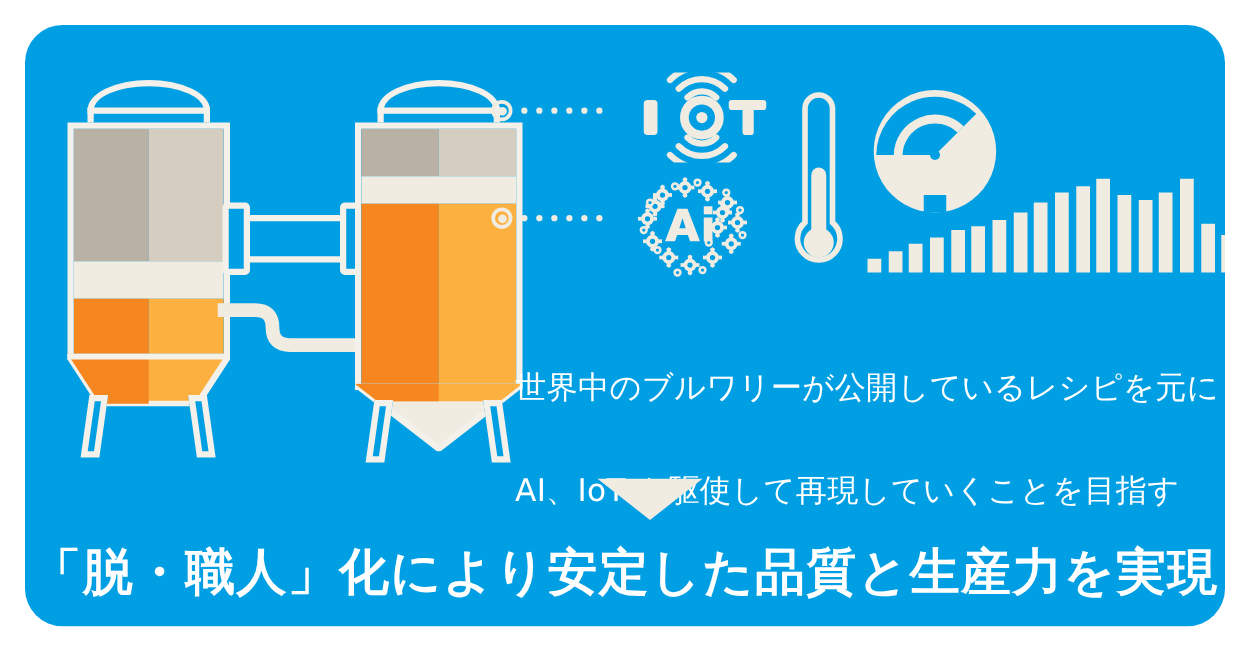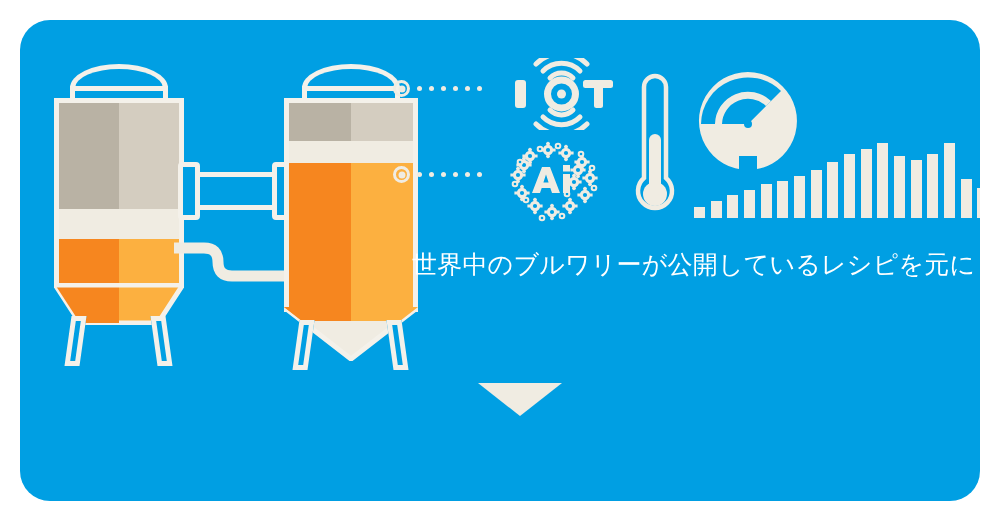--- a/index.html
+++ b/index.html
@@ -51,21 +51,21 @@
   #bars{position:absolute;left:674px;top:120px;width:300px;height:78px;
         display:flex;align-items:flex-end;gap:0;}
   .barcell{width:17.6px;height:100%;display:flex;align-items:flex-end;
            justify-content:flex-start;}
   .bar{width:11px;background:#f0ece2;}
 
   
   #bodytext{position:absolute;left:392px;top:226px;width:580px;
             color:#ffffff;font-size:25px;line-height:38px;
             letter-spacing:0.2px;white-space:nowrap;}
-  #bodytext div{height:38px;}
+  #bodytext div{height:38px;margin-top:45px;}
 
   #arrow{position:absolute;left:458px;top:363px;width:0;height:0;
          border-left:42px solid transparent;border-right:42px solid transparent;
          border-top:33px solid #f0ece2;}
 
   #headline{position:absolute;left:0;top:410px;width:960px;text-align:center;
             color:#ffffff;font-size:40px;font-weight:bold;letter-spacing:1px;
             white-space:nowrap;}
 </style>
 </head>
@@ -300,19 +300,21 @@
         <div class="barcell">
           <div class="bar" style="height: 50%; background: rgb(240, 236, 226);"></div>
         </div>
         <div class="barcell">
           <div class="bar" style="height: 38%; background: rgb(240, 236, 226);"></div>
         </div>
       </div>
 
     <div id="bodytext">
       <div>世界中のブルワリーが公開しているレシピを元に</div>
+      <div>AI、IoT を駆使して再現していくことを目指す</div>
     </div>
 
     <div id="arrow"></div>
 
+    <div id="headline">「脱・職人」化により安定した品質と生産力を実現</div>
 
   </div>
 </div>
 
 </body></html>

